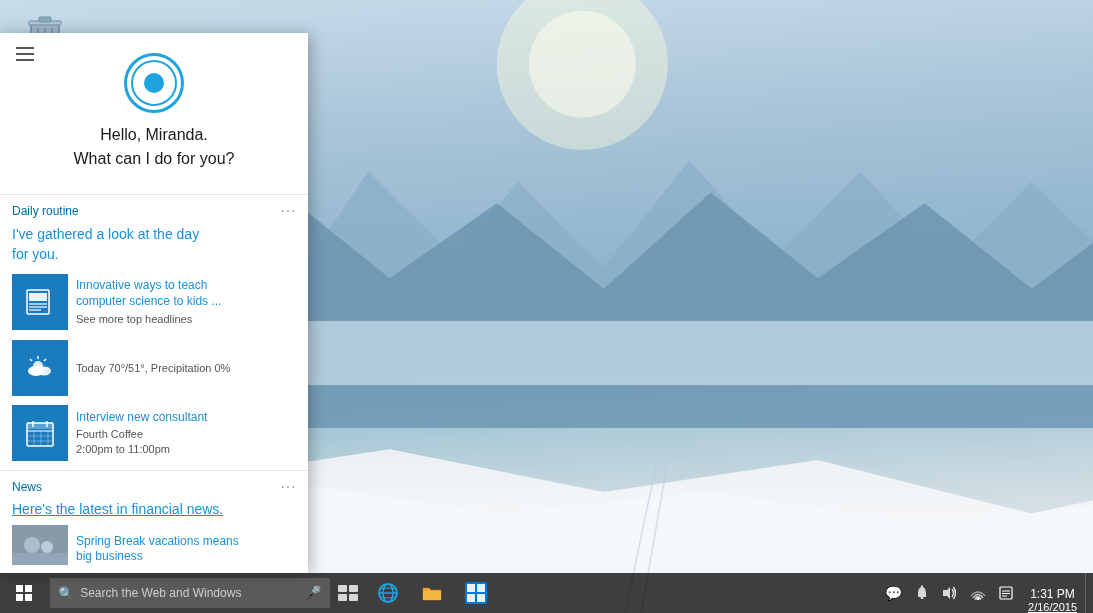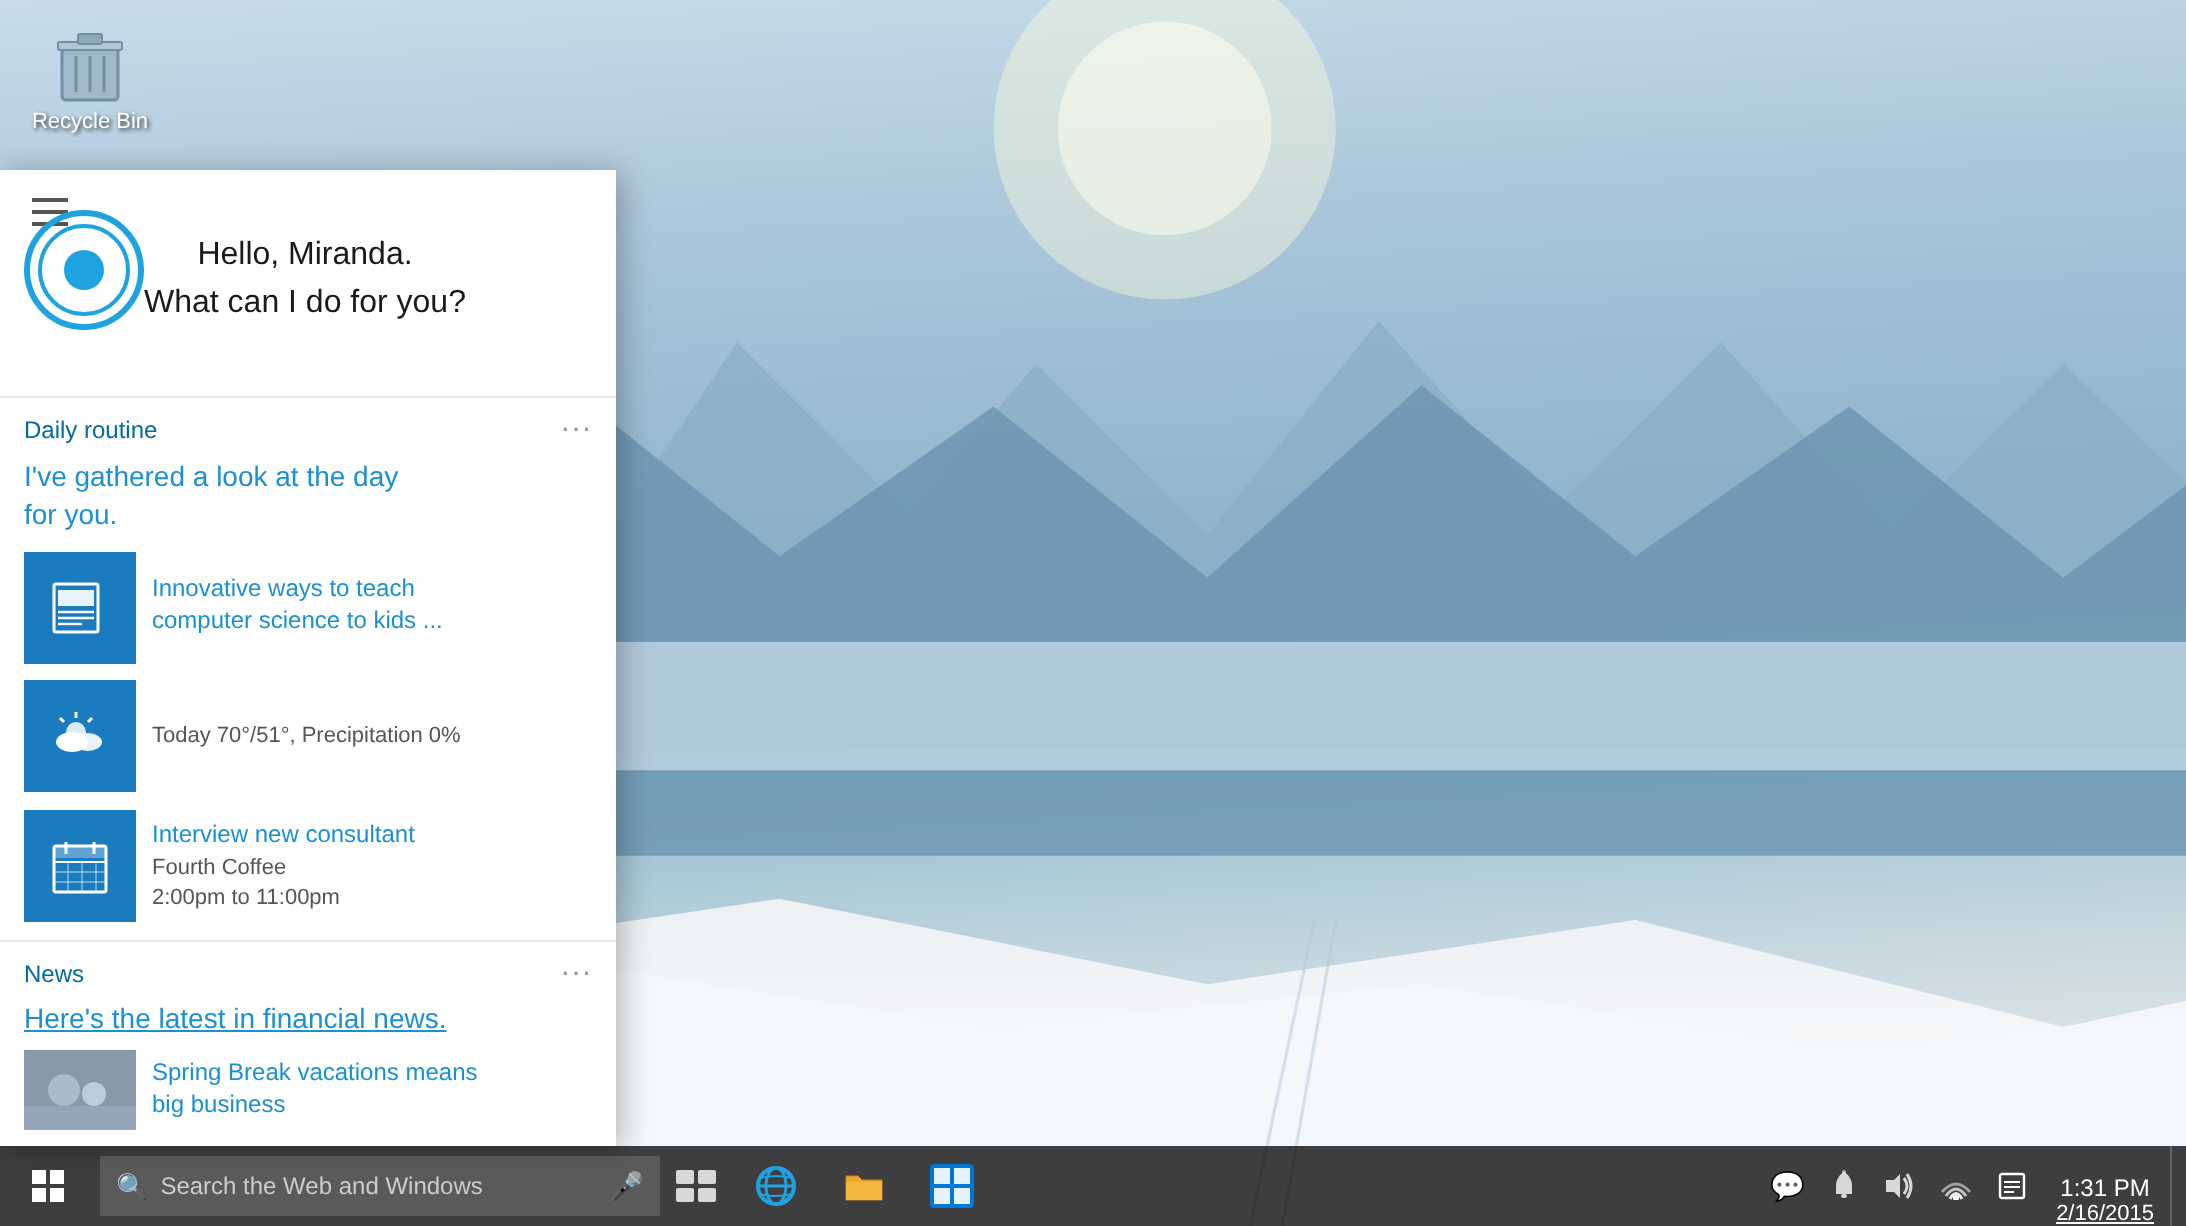--- a/index.html
+++ b/index.html
@@ -96,21 +96,21 @@
       padding: 4px;
     }
     .hamburger-line {
       width: 18px;
       height: 2px;
       background: #555;
     }
 
     #cortana-logo-area {
       display: flex;
-      flex-direction: row;
+      flex-direction: column;
       align-items: center;
       padding: 10px 0 15px;
     }
     .cortana-circle {
       width: 60px;
       height: 60px;
       border-radius: 50%;
       border: 3px solid #1fa2e0;
       display: flex;
       align-items: center;
@@ -213,21 +213,21 @@
       padding: 0 12px 8px;
       font-size: 14px;
       color: #1a90d4;
       font-weight: 300;
       text-decoration: underline;
     }
     .news-item {
       display: flex;
       margin: 0 12px 8px;
       cursor: pointer;
-      align-items: center;
+      align-items: flex-end;
     }
     .news-thumb {
       width: 56px;
       height: 40px;
       background: #ccc;
       flex-shrink: 0;
       overflow: hidden;
       display: flex;
       align-items: center;
       justify-content: center;
@@ -456,20 +456,21 @@
           <rect x="2" y="2" width="22" height="24" rx="1" fill="none" stroke="white" stroke-width="1.5"></rect>
           <rect x="4" y="5" width="18" height="8" fill="white" opacity="0.9"></rect>
           <line x1="4" y1="16" x2="22" y2="16" stroke="white" stroke-width="1.2"></line>
           <line x1="4" y1="19" x2="22" y2="19" stroke="white" stroke-width="1.2"></line>
           <line x1="4" y1="22" x2="16" y2="22" stroke="white" stroke-width="1.2"></line>
         </svg>
       </div>
       <div class="card-content">
         <div class="card-title" style="white-space:pre-line">Innovative ways to teach
 computer science to kids ...</div>
+        <div class="card-subtitle">See more top headlines</div>
       </div>
     </div>
 
     <div class="cortana-card">
       <div class="card-icon">
         <svg width="36" height="28" viewBox="0 0 36 28" fill="white">
           <circle cx="16" cy="12" r="5" fill="white" opacity="0.85"></circle>
           <ellipse cx="14" cy="17" rx="8" ry="5" fill="white"></ellipse>
           <ellipse cx="22" cy="17" rx="7" ry="4.5" fill="white" opacity="0.9"></ellipse>
           <line x1="16" y1="5" x2="16" y2="2" stroke="white" stroke-width="1.5"></line>

